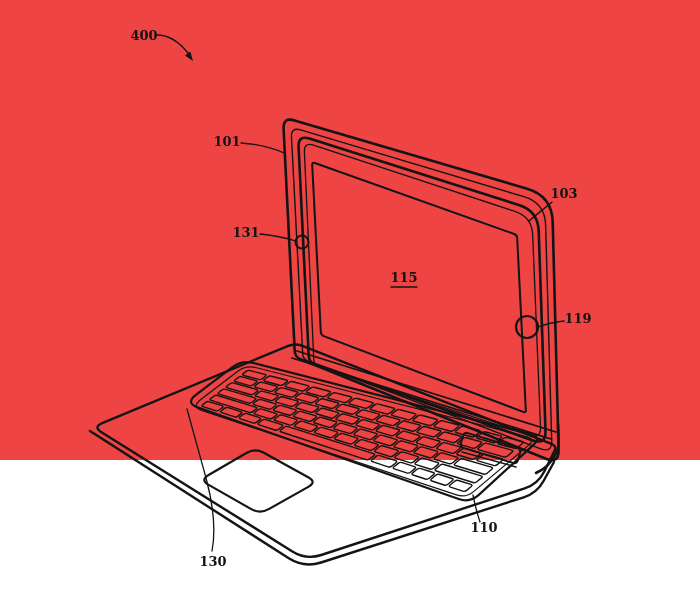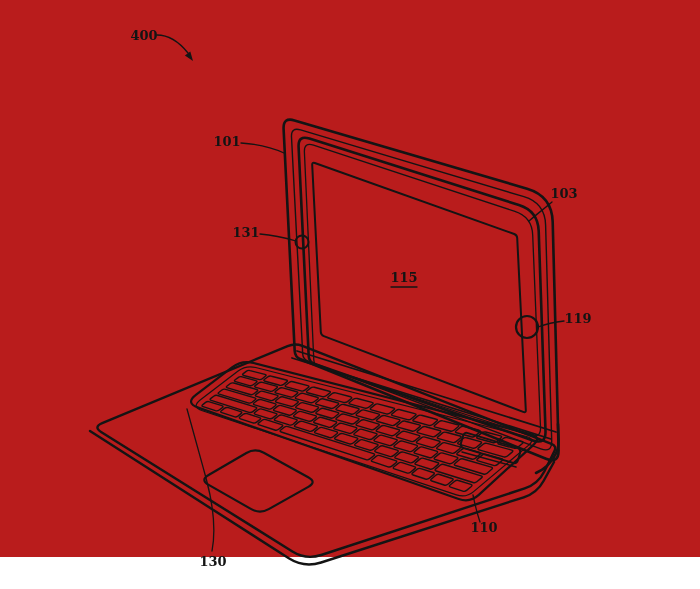--- a/index.html
+++ b/index.html
@@ -1,18 +1,18 @@
 <!DOCTYPE html>
 <html style="--ink: #141414;"><head>
 <meta charset="utf-8">
 <style>
   * { margin: 0; padding: 0; box-sizing: border-box; }
   html, body { width: 700px; height: 589px; background: #ffffff; overflow: hidden; }
   :root { --ink: #141414; }
-  .stage { position: relative; width: 700px; height: 557px; background: #b91c1c; }
+  .stage { position: relative; width: 700px; height: 460px; background: #ef4444; }
   svg { display: block; }
   svg path, svg line, svg circle, svg polygon {
     stroke: var(--ink);
     fill: none;
     stroke-linecap: round;
     stroke-linejoin: round;
   }
   .leader { stroke-width: 1.3; }
   .ref-label {
     font-family: "DejaVu Serif", "Liberation Serif", serif;

